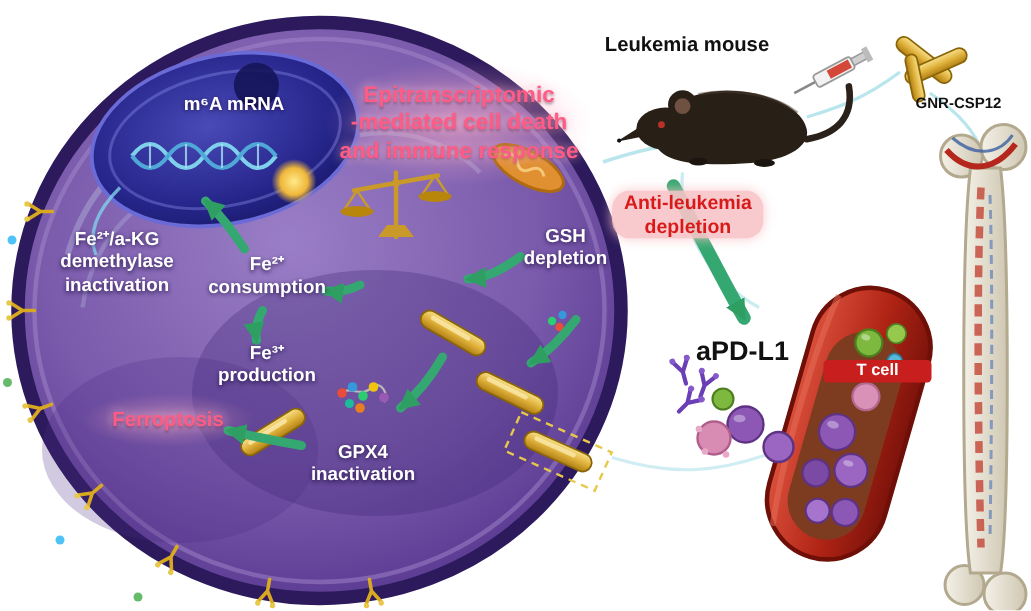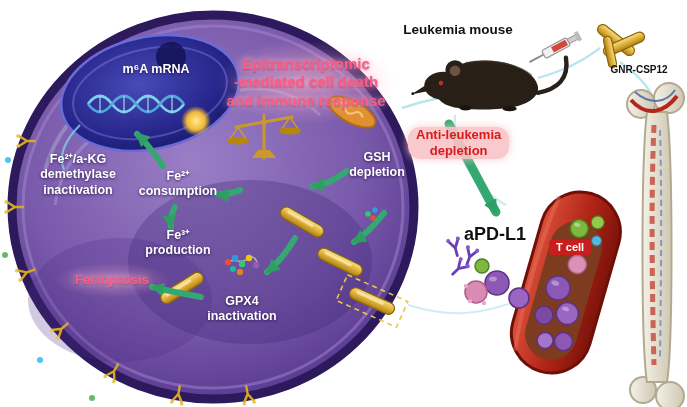--- a/index.html
+++ b/index.html
@@ -5,21 +5,21 @@
   html,body{margin:0;padding:0;background:#ffffff;}
   .scene{position:relative;width:687px;height:407px;background:#ffffff;overflow:hidden;
          font-family:"Liberation Sans",sans-serif;}
   .art{position:absolute;left:0;top:0;z-index:1;}
   .lbl{position:absolute;z-index:2;font-weight:bold;text-align:center;line-height:1.22;white-space:nowrap;}
   .white{color:#ffffff;font-size:12.5px;text-shadow:0 1px 3px rgba(25,10,60,.8);}
   .pink{color:#ff5b86;font-size:15px;text-shadow:0 0 7px rgba(255,190,210,.9),0 1px 2px rgba(60,10,40,.5);}
   .black{color:#111111;font-size:10px;}
   .redhl{color:#d81a1a;font-size:13px;background:rgba(248,196,200,.9);border-radius:12px;padding:0 8px;
          box-shadow:0 0 8px rgba(248,196,200,.9);}
-  .tbadge{color:#ffffff;font-size:11px;background:#c81e1e;border-radius:3px;padding:1px 7px;}
+  .tbadge{color:#ffffff;font-size:11px;background:#c81e1e;border-radius:3px;padding:1px 22px;}
 </style>
 </head>
 <body>
 
 <div class="scene">
 
   <svg class="art" width="687" height="407" viewBox="0 0 687 407">
     <defs>
       <radialGradient id="cellGrad" cx="45%" cy="38%" r="75%">
         <stop offset="0%" stop-color="#9a7ec6"></stop>

